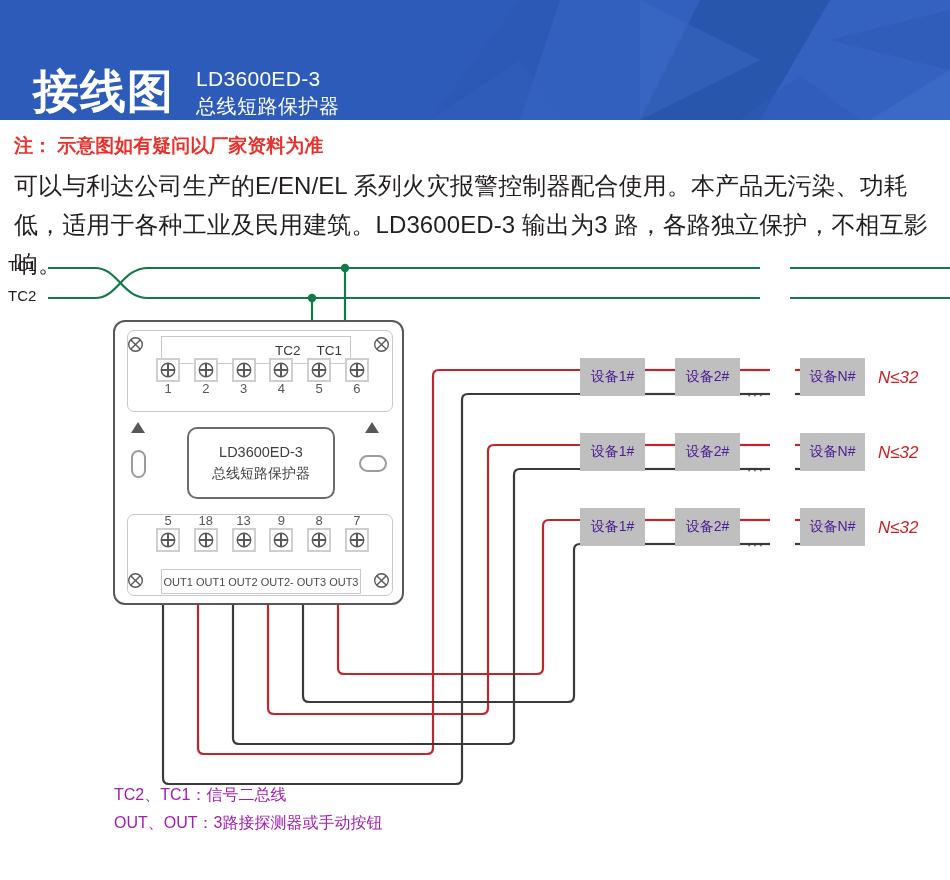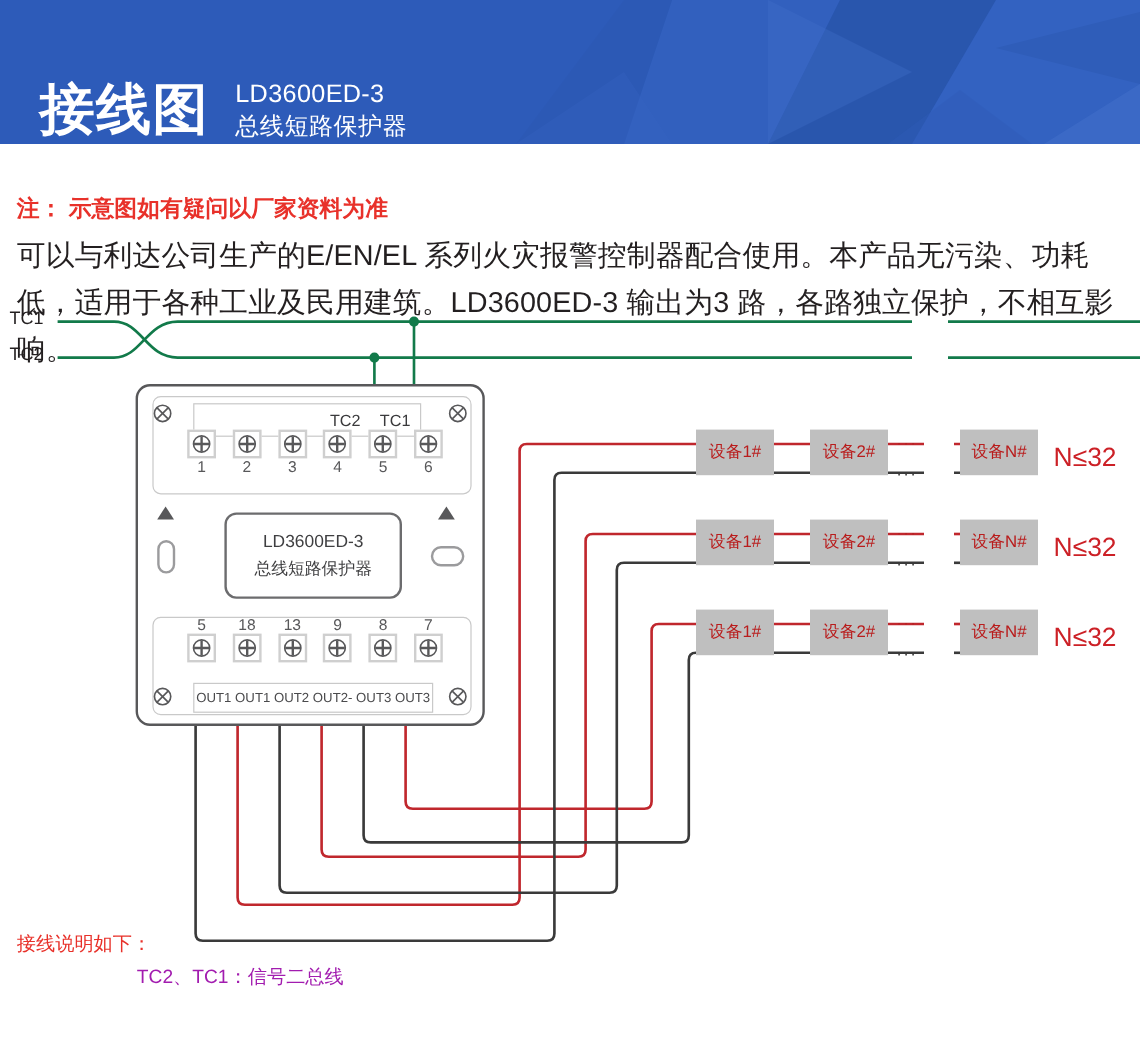--- a/index.html
+++ b/index.html
@@ -28,21 +28,21 @@
     line-height:1;white-space:nowrap;
   }
   #hdr-sub{
     margin-left:22px;color:#ffffff;line-height:1.32;
     padding-top:3px;
   }
   #hdr-sub-model{font-size:21px;letter-spacing:0.3px;white-space:nowrap;}
   #hdr-sub-name{font-size:20px;letter-spacing:0.5px;white-space:nowrap;}
 
   
-  #note-block{position:absolute;left:14px;top:133px;width:925px;margin-top:28px;}
+  #note-block{position:absolute;left:14px;top:133px;width:925px;}
   #note-line{color:#e8312a;font-size:19px;font-weight:bold;white-space:nowrap;}
   #desc{
     margin-top:8px;color:#231f20;font-size:24px;line-height:1.62;
     letter-spacing:0.1px;
   }
 
   
   #diagram{position:absolute;left:0;top:248px;width:757px;height:540px;}
   #wires{position:absolute;left:0;top:0;width:950px;height:540px;}
 
@@ -117,24 +117,24 @@
   }
   #slot-r{
     position:absolute;left:244px;top:133px;width:28px;height:17px;
     border:2px solid #9b9b9d;border-radius:9px;box-sizing:border-box;
   }
 
   
   .dev-box{
     position:absolute;background:#bfbfbf;
     display:flex;align-items:center;justify-content:center;
-    font-size:14px;color:#b91c1c;z-index:4;white-space:nowrap;
+    font-size:14px;color:#4c1d95;z-index:4;white-space:nowrap;
   }
   .nlimit{
-    position:absolute;color:#cc2026;font-size:22px;z-index:4;white-space:nowrap;
+    position:absolute;color:#cc2026;font-size:17px;z-index:4;white-space:nowrap;font-style:italic;
   }
   .dots{
     position:absolute;color:#2b2b2b;font-size:13px;letter-spacing:1.5px;
     z-index:6;line-height:1;
   }
   .dots-red{color:#b22222;}
 
   
   #bottom-notes{position:absolute;left:14px;top:778px;width:900px;}
   #bn-title{color:#e8312a;font-size:16px;line-height:1.2;}
@@ -432,15 +432,15 @@
   <div class="dev-box" style="left:580px;top:260px;width:65px;height:38px;">设备1#</div>
   <div class="dev-box" style="left:675px;top:260px;width:65px;height:38px;">设备2#</div>
   <div class="dev-box" style="left:800px;top:260px;width:65px;height:38px;">设备N#</div>
   <div class="dots dots-red" style="left:747px;top:264px;">···</div>
   <div class="dots" style="left:747px;top:290px;">···</div>
   <div class="nlimit" style="left:878px;top:270px;">N≤32</div>
 
 </div>
 
 <div id="bottom-notes">
-  <div id="bn-title">接线说明如下：</div>
   <div class="bn-row">TC2、TC1：信号二总线</div>
+  <div class="bn-row">OUT、OUT：3路接探测器或手动按钮</div>
 </div>
 
 </body></html>

